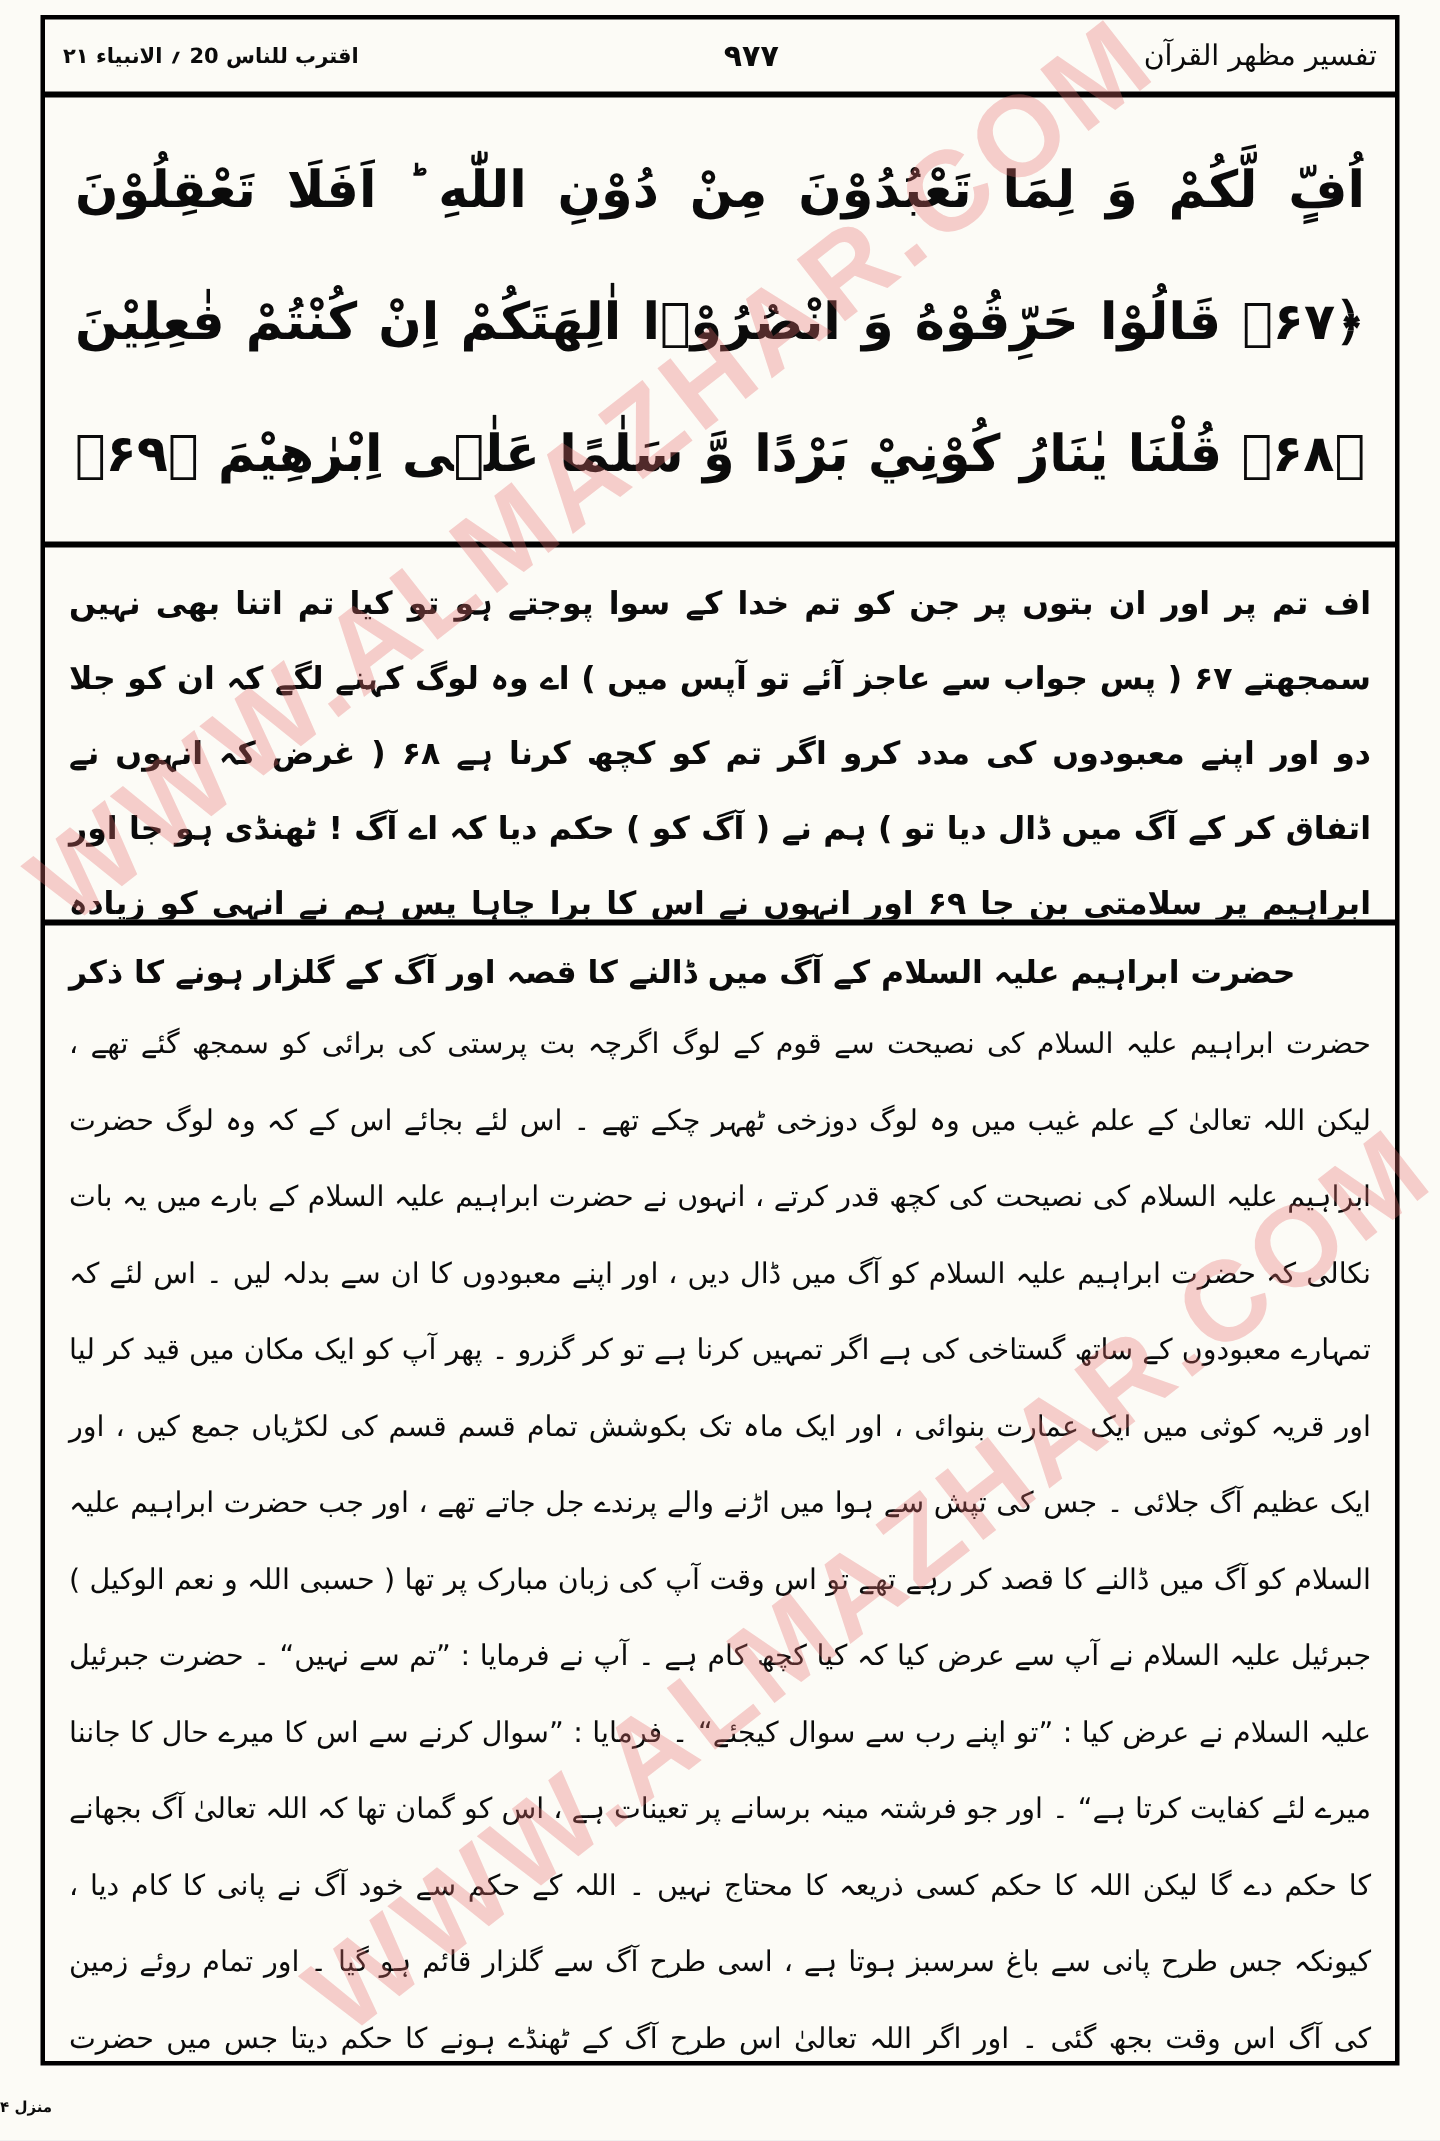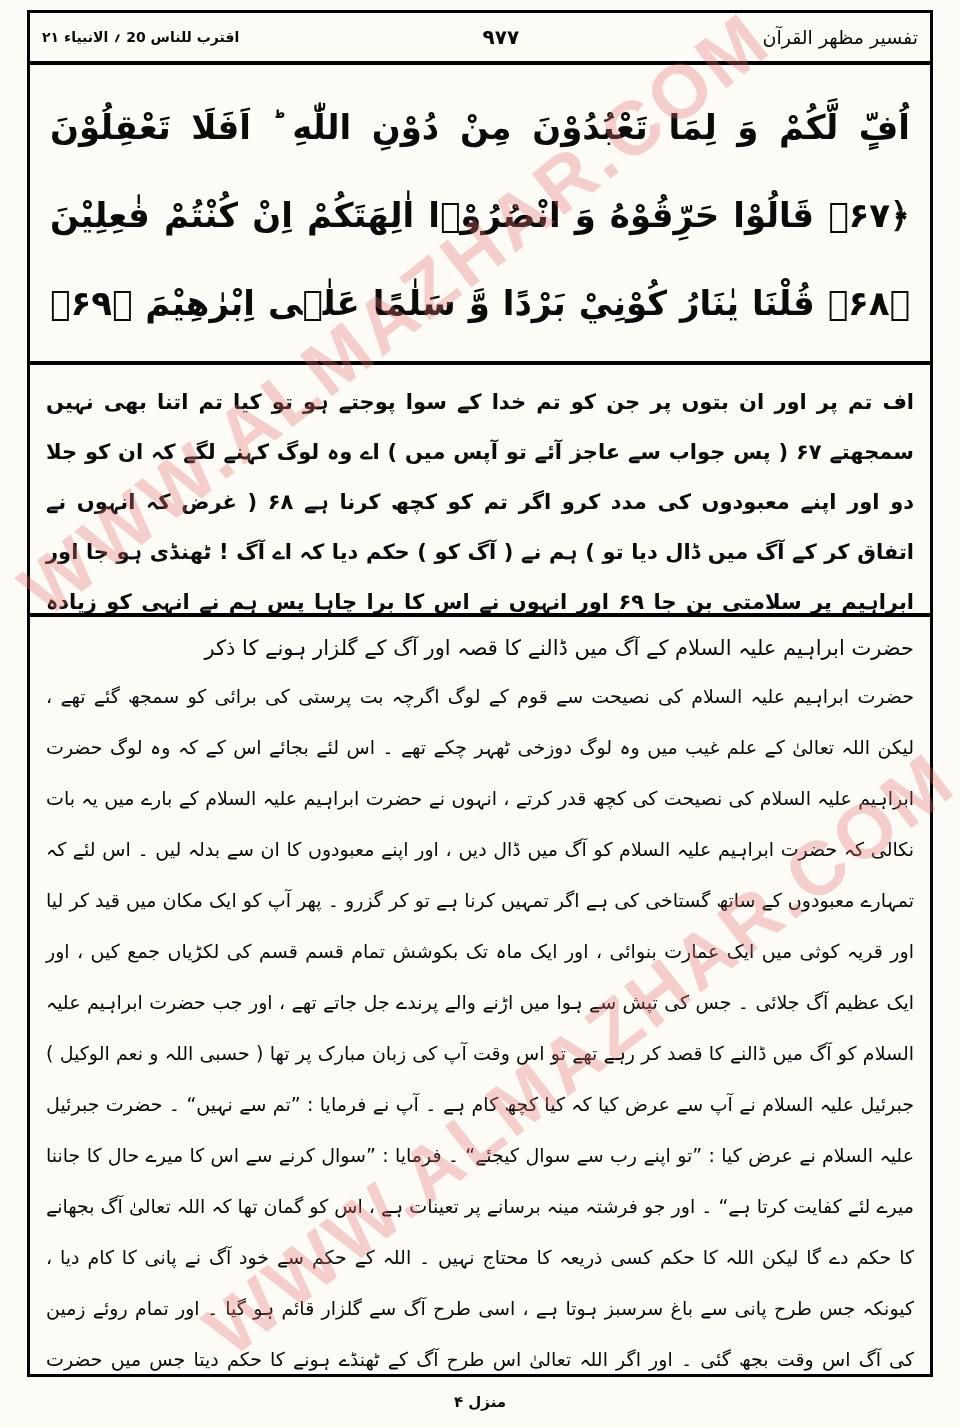--- a/index.html
+++ b/index.html
@@ -71,38 +71,38 @@
 
   
   .commentary {
     flex: 1 1 auto;
     border-top: 4px solid #000;
     padding: 8px 16px 10px;
     direction: rtl;
     overflow: hidden;
   }
   .c-title {
-    text-align: right;
+    text-align: left;
     font-size: 21px;
-    font-weight: 400;
+    font-weight: 700;
     line-height: 46px;
   }
   .c-text {
     font-size: 19px;
     line-height: 51px;
     text-align: justify;
   }
 
   
   .footer {
     position: absolute;
     left: 0; right: 0;
     bottom: 16px;
-    text-align: center;
-    font-size: 15px;
+    text-align: left;
+    font-size: 10px;
     font-weight: 700;
     z-index: 1;
   }
 
   
   .wm {
     position: absolute;
     z-index: 3;
     font-family: "Liberation Sans", sans-serif;
     font-weight: 700;

